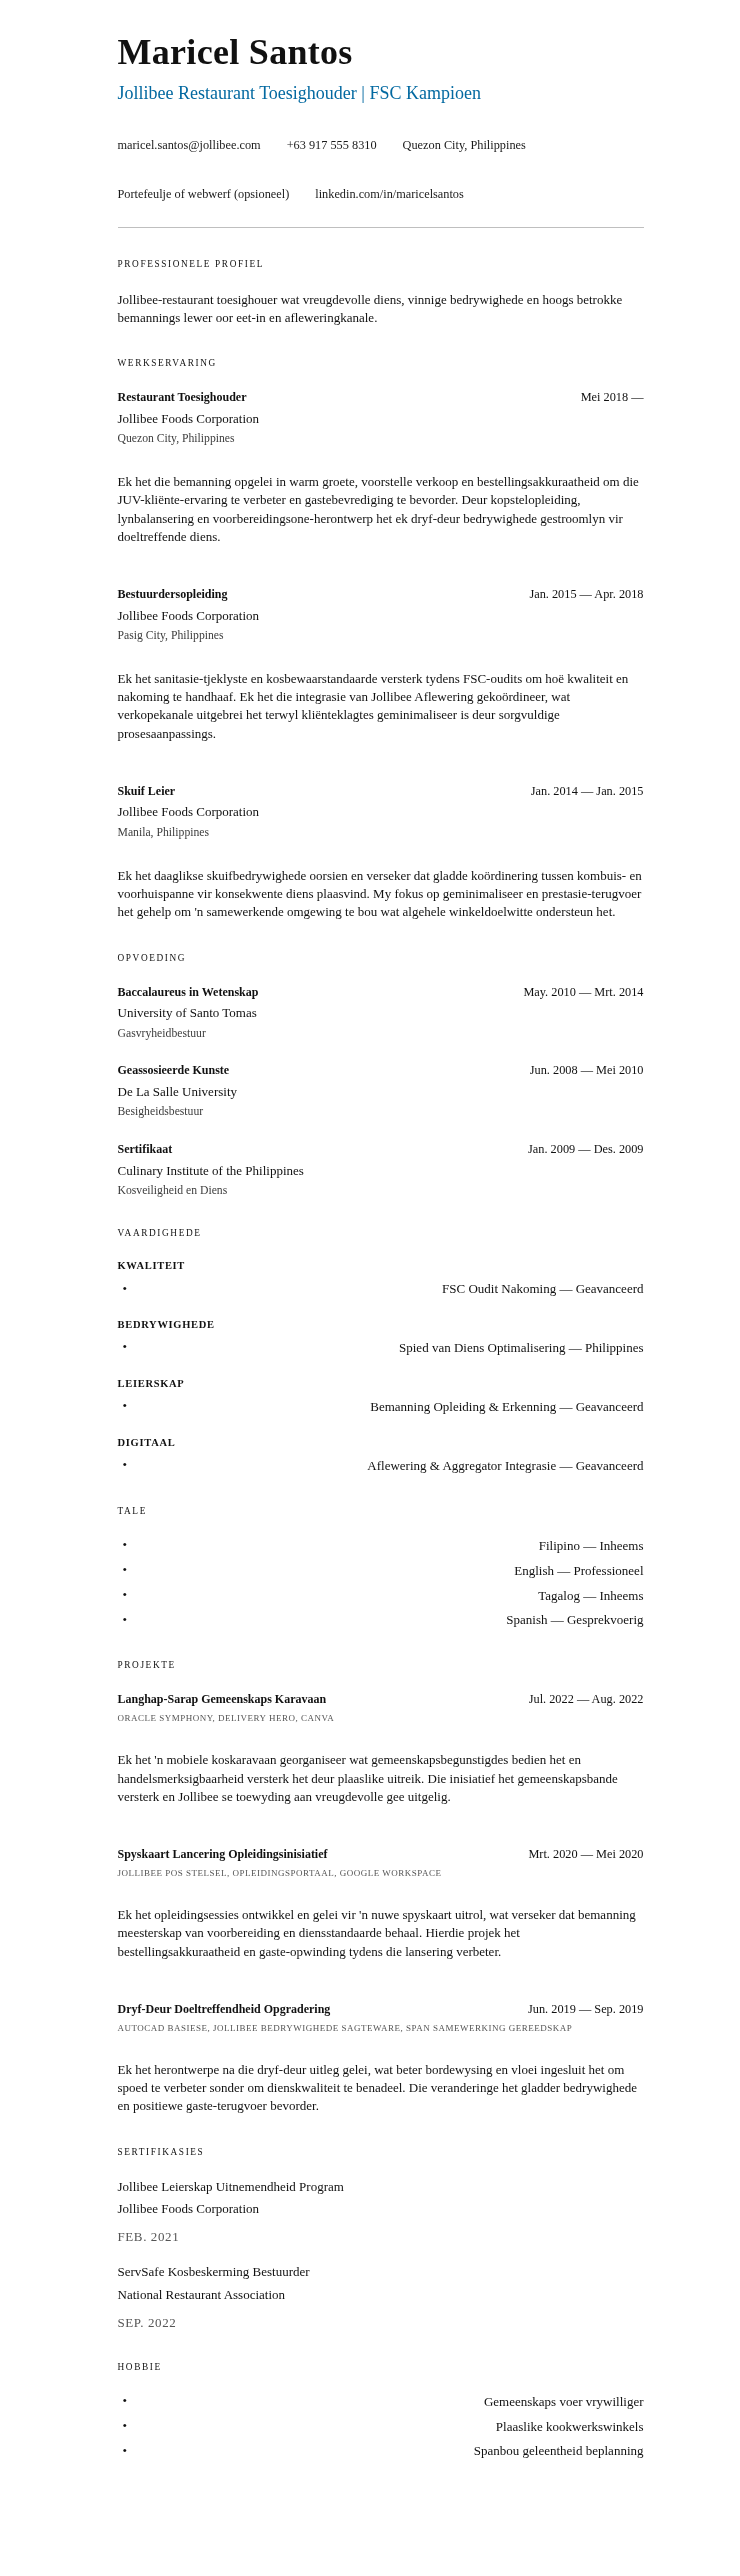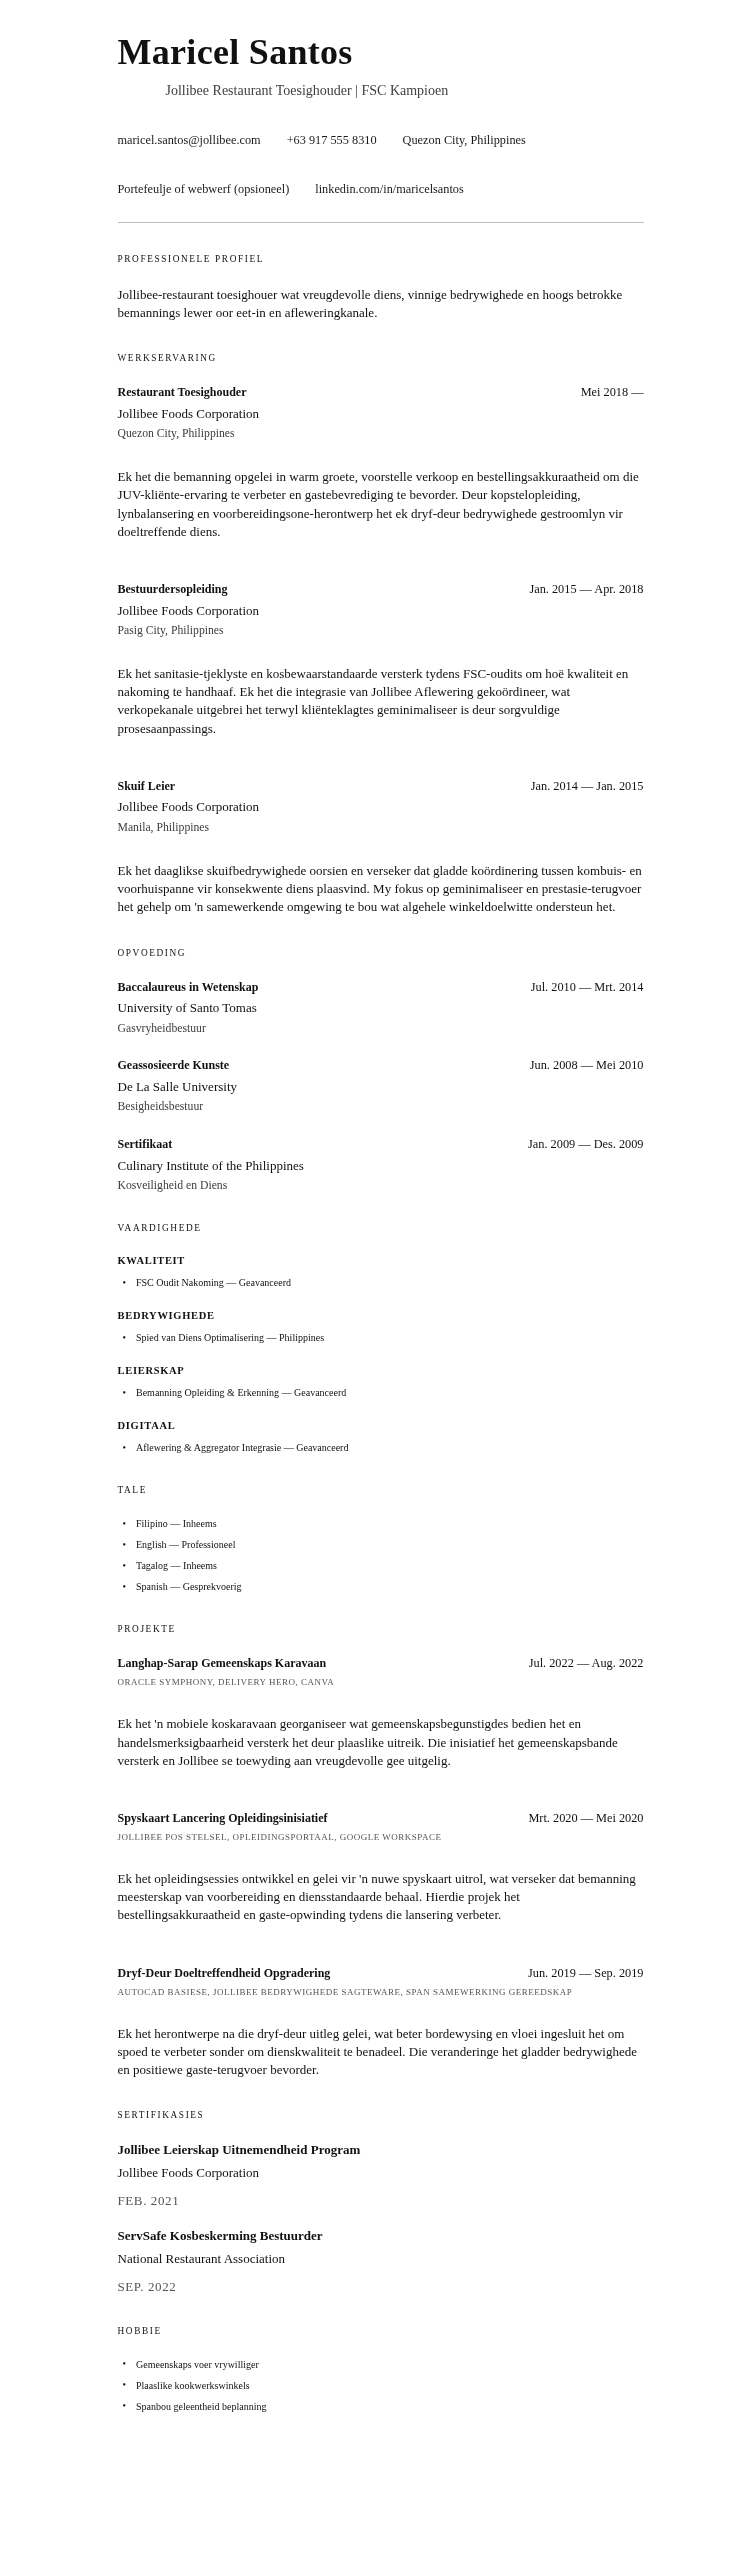--- a/index.html
+++ b/index.html
@@ -18,24 +18,23 @@
   }
 
   
   .name {
     font-size: 36px;
     font-weight: 700;
     letter-spacing: 0.3px;
     line-height: 1.1;
   }
   .headline {
-    font-size: 14px;
+    font-size: 18px;
     margin-top: 10px;
-    color: #404040;
-    margin-left: 48px;
+    color: #0369a1;
   }
   .contact-row {
     display: flex;
     flex-wrap: wrap;
     gap: 6.2px 26px;
     margin-top: 34px;
     font-size: 12.3px;
     color: #1a1a1a;
   }
   .divider {
@@ -101,36 +100,37 @@
   .skill-heading {
     font-size: 10.5px;
     font-weight: 700;
     letter-spacing: 0.7px;
     margin-bottom: 10px;
   }
 
   
   .bullet-list { list-style: none; }
   .bullet-item {
-    font-size: 10px;
+    font-size: 13px;
     line-height: 1.3;
     position: relative;
     padding-left: 18.5px;
     margin-bottom: 8px;
+    text-align: right;
   }
   .bullet-item::before {
     content: "\2022";
     position: absolute;
     left: 5px;
     top: -0.6px;
   }
 
   
   .cert + .cert { margin-top: 18.5px; }
-  .cert-title { font-size: 13px; font-weight: 700; }
+  .cert-title { font-size: 13px; font-weight: 400; }
   .cert-issuer { font-size: 13px; margin-top: 6.8px; }
   .cert-date {
     font-size: 13px;
     letter-spacing: 0.6px;
     color: #555555;
     margin-top: 12px;
   }
 </style>
 </head>
 <body>
@@ -194,21 +194,21 @@
       <p class="entry-desc">Ek het daaglikse skuifbedrywighede oorsien en verseker dat gladde koördinering tussen kombuis- en voorhuispanne vir konsekwente diens plaasvind. My fokus op geminimaliseer en prestasie-terugvoer het gehelp om 'n samewerkende omgewing te bou wat algehele winkeldoelwitte ondersteun het.</p>
     </article>
   </section>
 
   <section class="section">
     <h2 class="section-heading">OPVOEDING</h2>
 
     <article class="entry-compact">
       <div class="entry-head">
         <h3 class="entry-title">Baccalaureus in Wetenskap</h3>
-        <span class="entry-date">Jul. 2010 — Mrt. 2014</span>
+        <span class="entry-date">May. 2010 — Mrt. 2014</span>
       </div>
       <div class="entry-company">University of Santo Tomas</div>
       <div class="entry-location">Gasvryheidbestuur</div>
     </article>
 
     <article class="entry-compact">
       <div class="entry-head">
         <h3 class="entry-title">Geassosieerde Kunste</h3>
         <span class="entry-date">Jun. 2008 — Mei 2010</span>
       </div>

